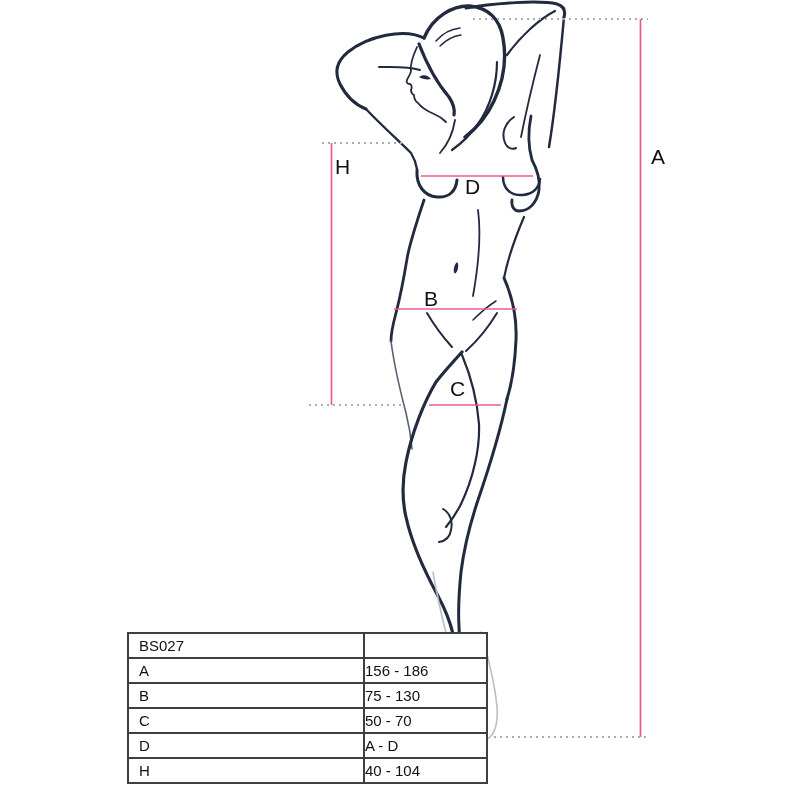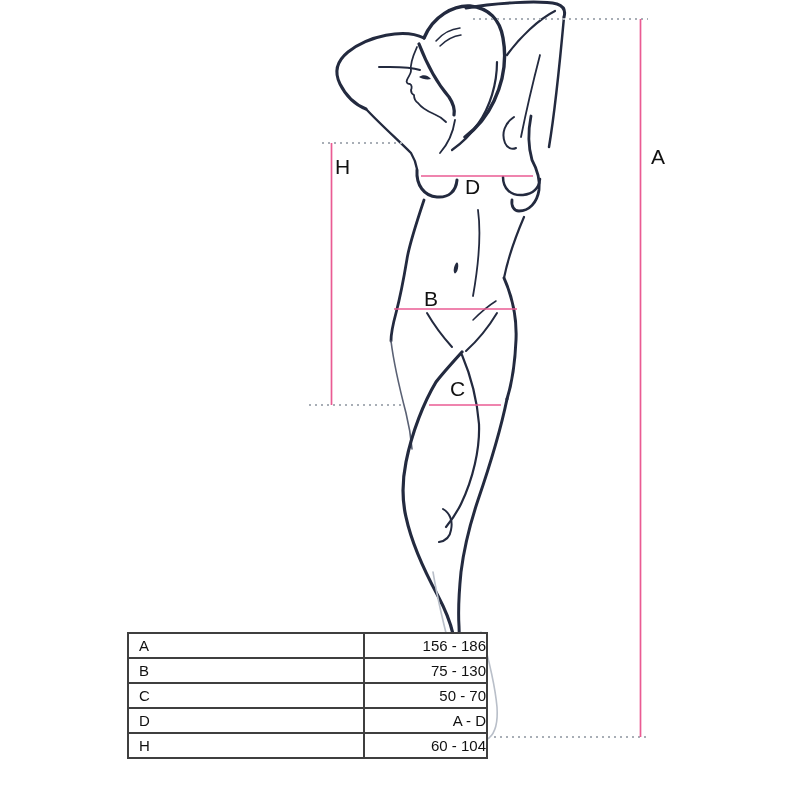--- a/index.html
+++ b/index.html
@@ -21,21 +21,21 @@
   table.size-table {
     position:absolute; left:127px; top:632px; width:345px;
     border-collapse:collapse; table-layout:fixed;
     font-size:15px; color:var(--text,#111111);
   }
   table.size-table td {
     border:2px solid var(--table_border,#3F3F3F);
     height:23px; padding:0; vertical-align:middle; background:#ffffff;
   }
   table.size-table td.code { width:224px; text-align:left; padding-left:10px; }
-  table.size-table td.val  { width:121px; text-align:right; }
+  table.size-table td.val  { width:121px; text-align:left; }
 </style>
 </head>
 <body>
 
 <div class="screenshot">
 
   <svg class="figure" width="800" height="800" viewBox="0 0 800 800">
 
     <g stroke-width="2.4">
 
@@ -107,35 +107,39 @@
 
   <div class="measure-label" style="left:651px; top:146px;">A</div>
   <div class="measure-label" style="left:335px; top:156px;">H</div>
   <div class="measure-label" style="left:465px; top:176px;">D</div>
   <div class="measure-label" style="left:424px; top:288px;">B</div>
   <div class="measure-label" style="left:450px; top:378px;">C</div>
 
   <table class="size-table">
     <tbody>
       <tr>
+        <td class="code">BS027</td>
+        <td class="val"></td>
+      </tr>
+      <tr>
         <td class="code">A</td>
         <td class="val">156 - 186</td>
       </tr>
       <tr>
         <td class="code">B</td>
         <td class="val">75 - 130</td>
       </tr>
       <tr>
         <td class="code">C</td>
         <td class="val">50 - 70</td>
       </tr>
       <tr>
         <td class="code">D</td>
         <td class="val">A - D</td>
       </tr>
       <tr>
         <td class="code">H</td>
-        <td class="val">60 - 104</td>
+        <td class="val">40 - 104</td>
       </tr>
     </tbody>
   </table>
 
 </div>
 
 </body></html>

